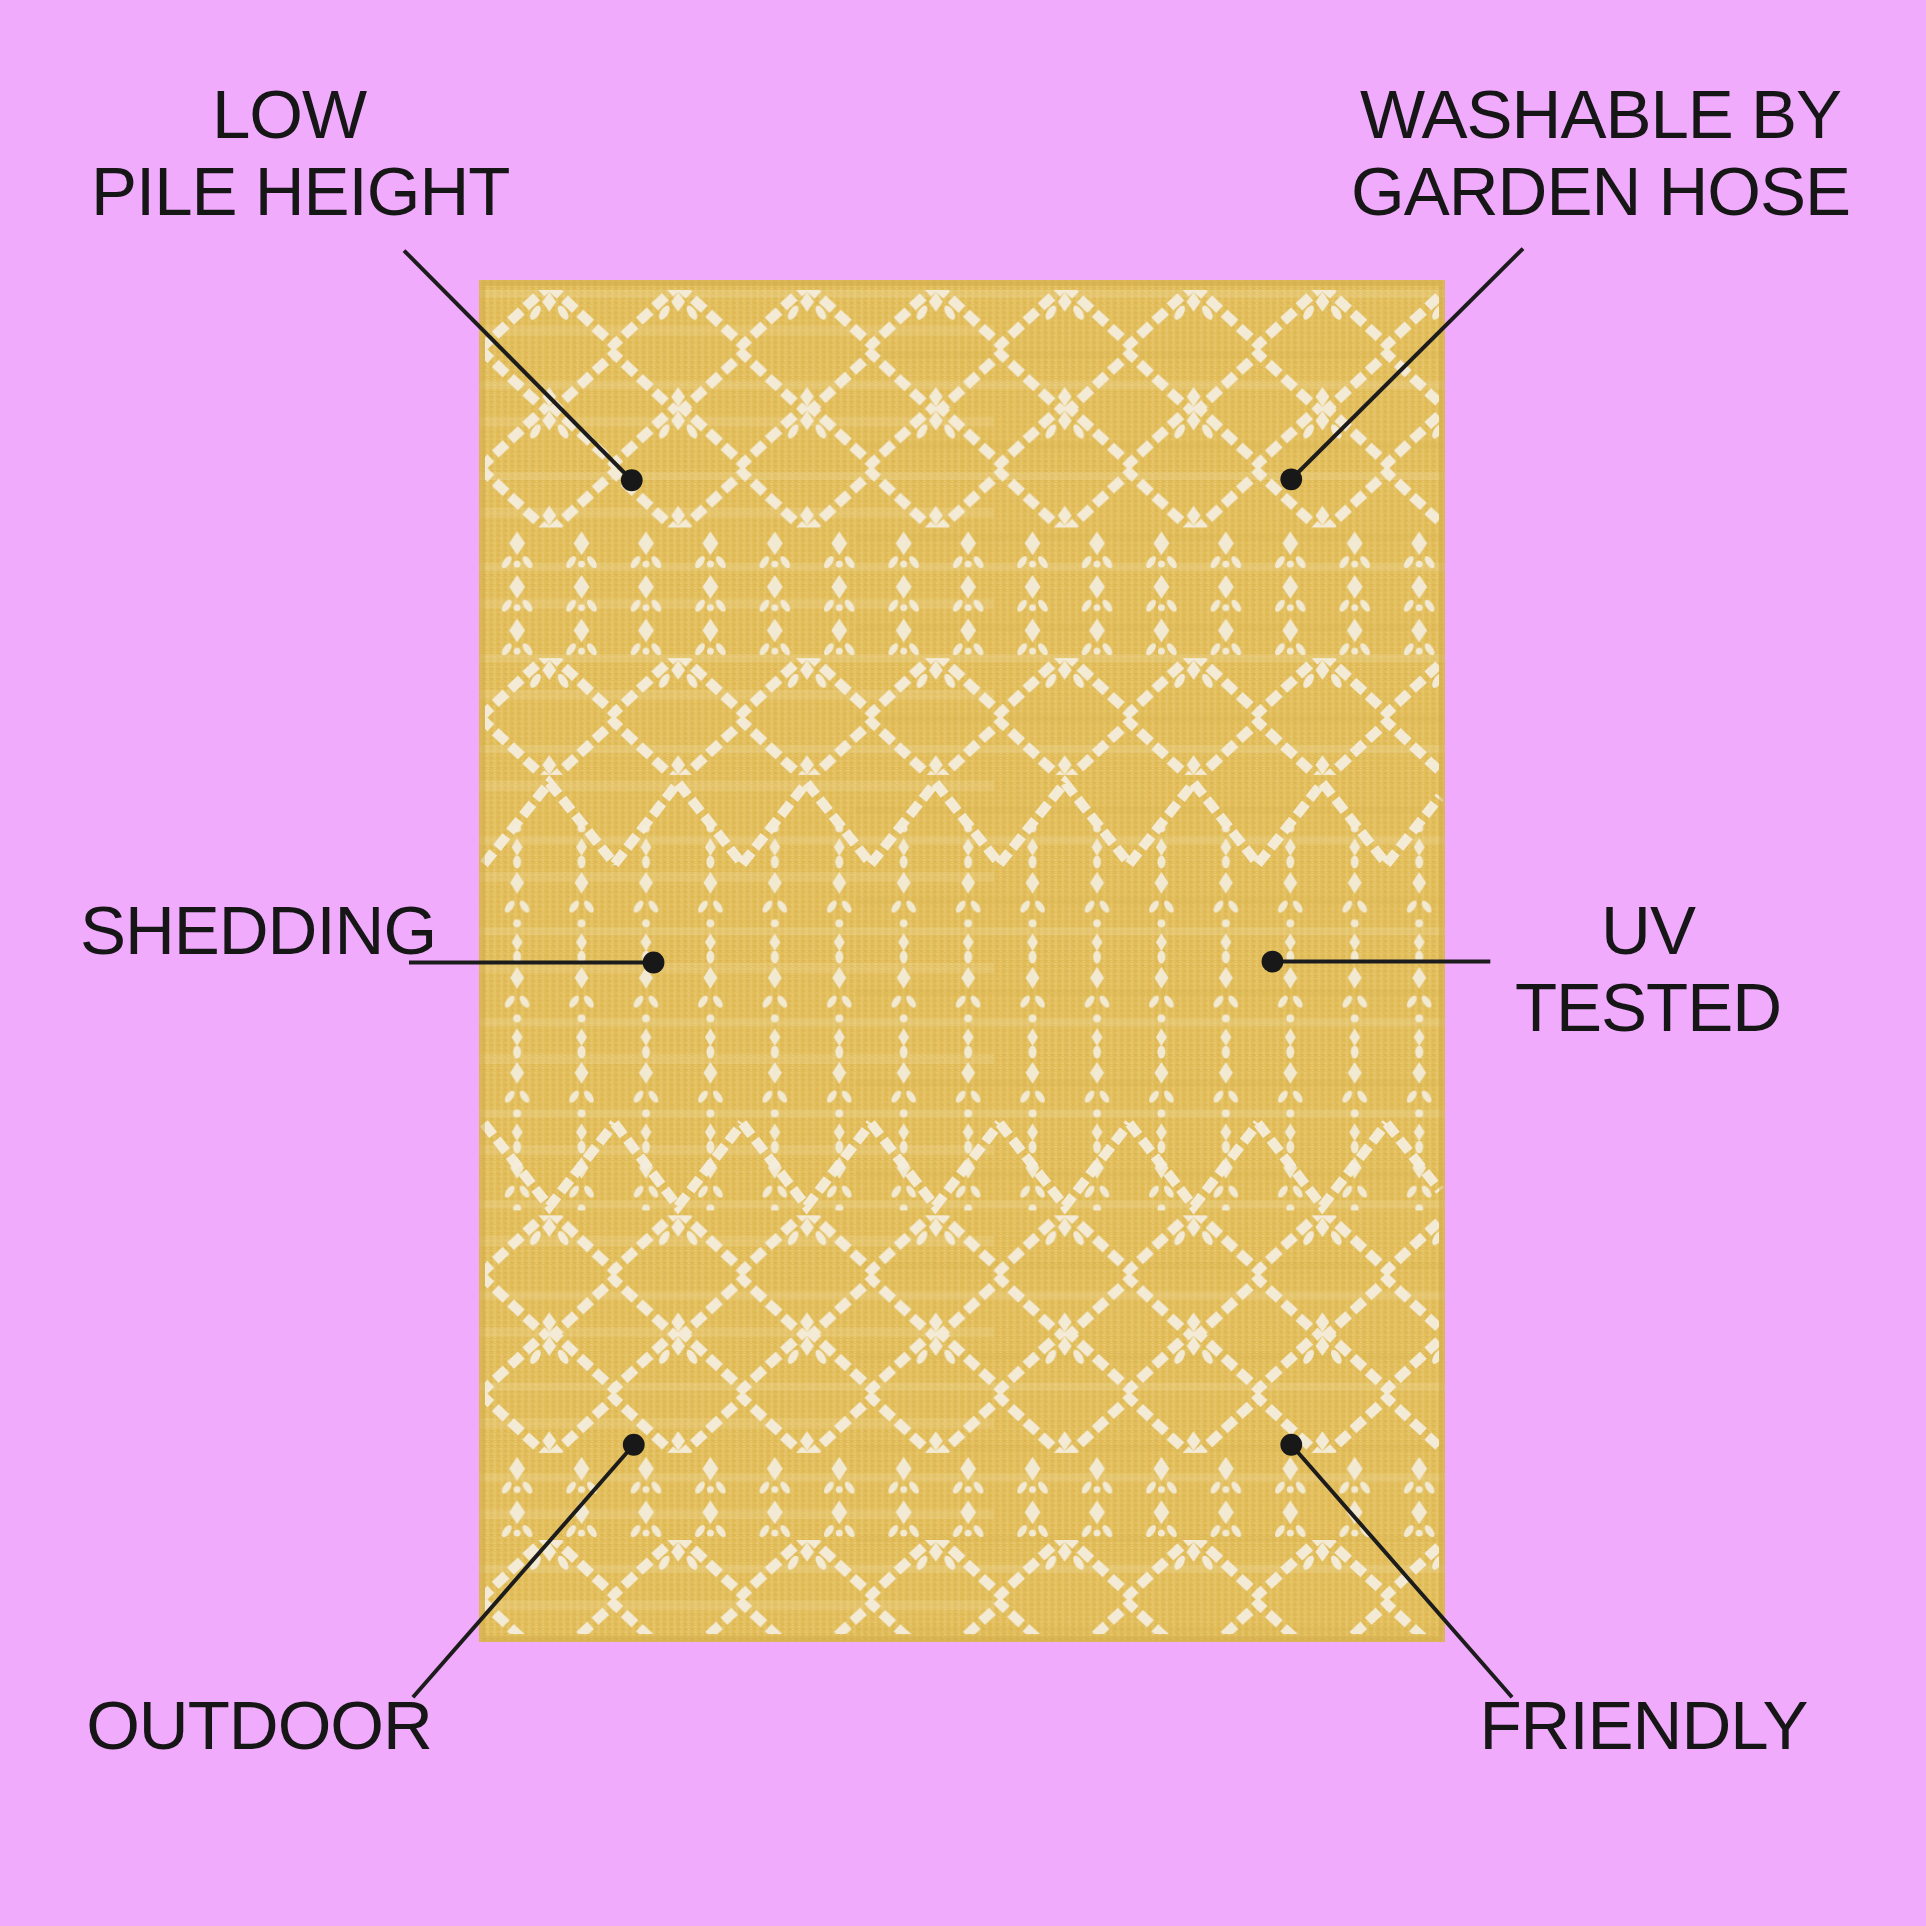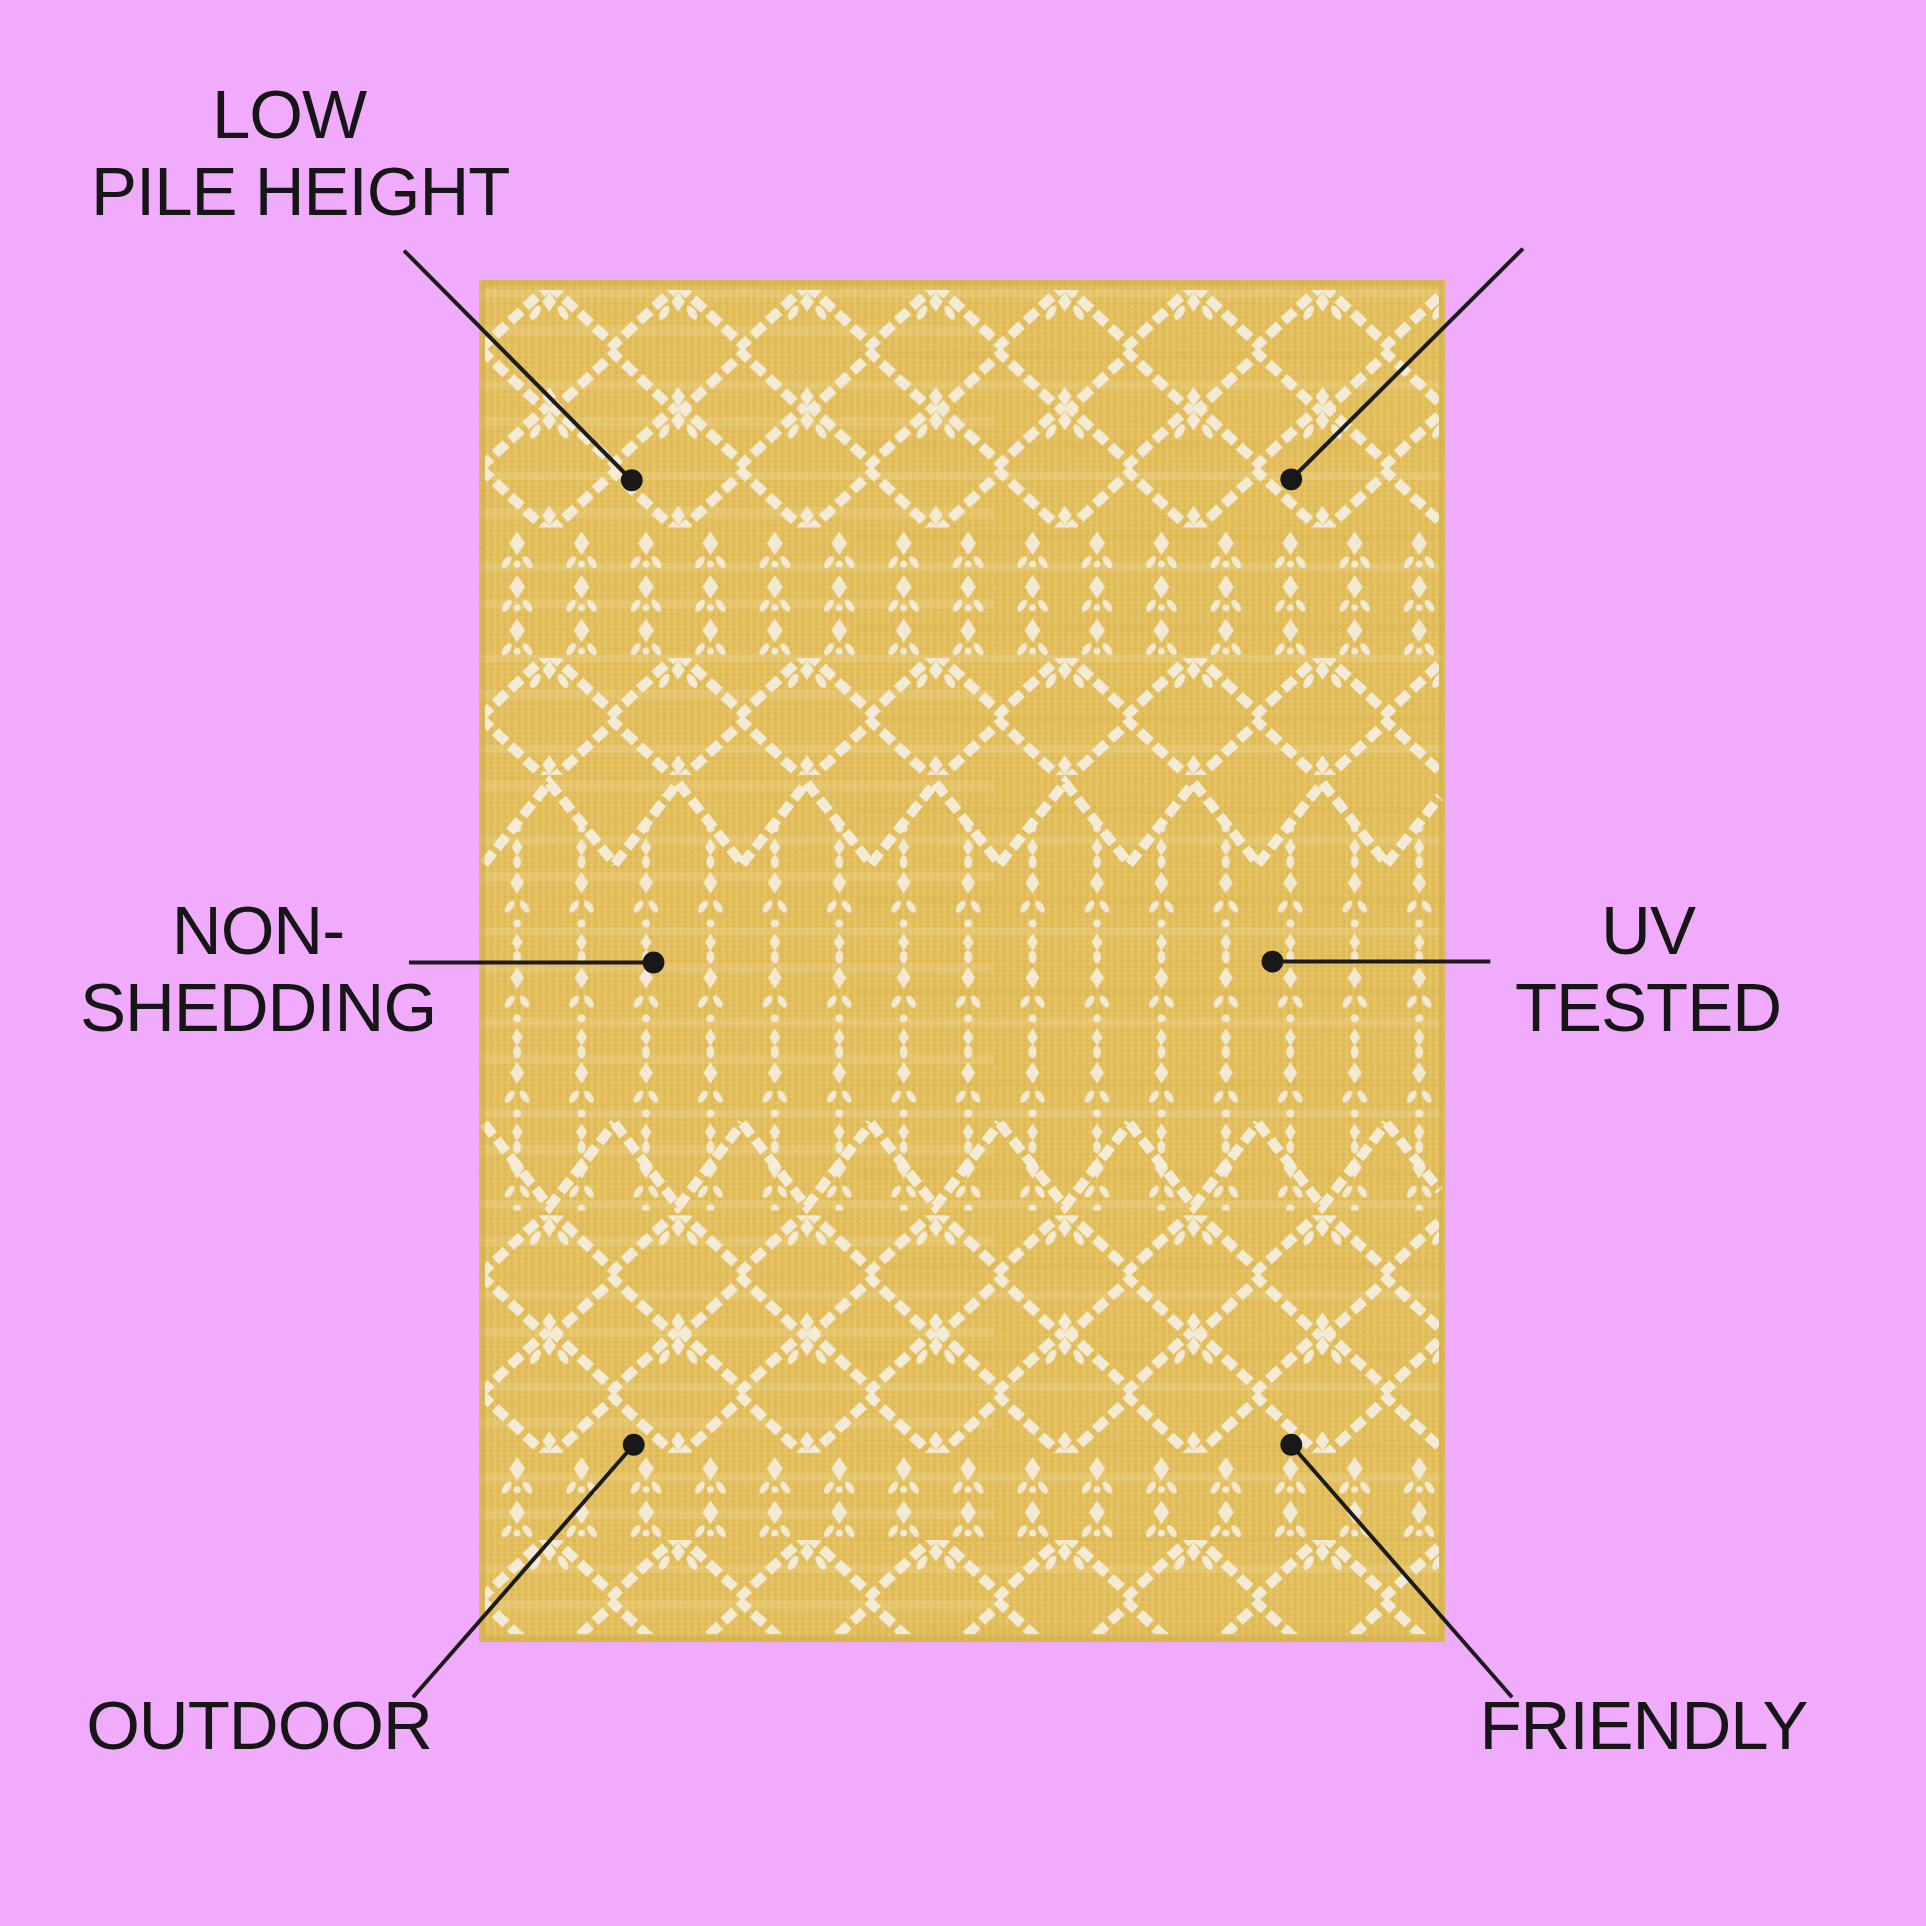--- a/index.html
+++ b/index.html
@@ -143,22 +143,25 @@
       <line x1="417" y1="1714" x2="640" y2="1459" stroke="#1C1C1C" stroke-width="4"></line>
       <circle cx="640" cy="1459" r="11" fill="#181818"></circle>
       <line x1="1527" y1="1714" x2="1304" y2="1459" stroke="#1C1C1C" stroke-width="4"></line>
       <circle cx="1304" cy="1459" r="11" fill="#181818"></circle>
     </svg>
 
   <div class="callout-label" id="label-low-pile-height">
     <div>LOW</div>
     <div>PILE HEIGHT</div>
   </div>
+  <div class="callout-label" id="label-washable">
+    <div>WASHABLE BY</div>
+    <div>GARDEN HOSE</div>
+  </div>
   <div class="callout-label" id="label-non-shedding">
-    <div>NON-</div>
     <div>SHEDDING</div>
   </div>
   <div class="callout-label" id="label-uv-tested">
     <div>UV</div>
     <div>TESTED</div>
   </div>
   <div class="callout-label" id="label-indoor-outdoor">
     <div>OUTDOOR</div>
   </div>
   <div class="callout-label" id="label-pet-child">

